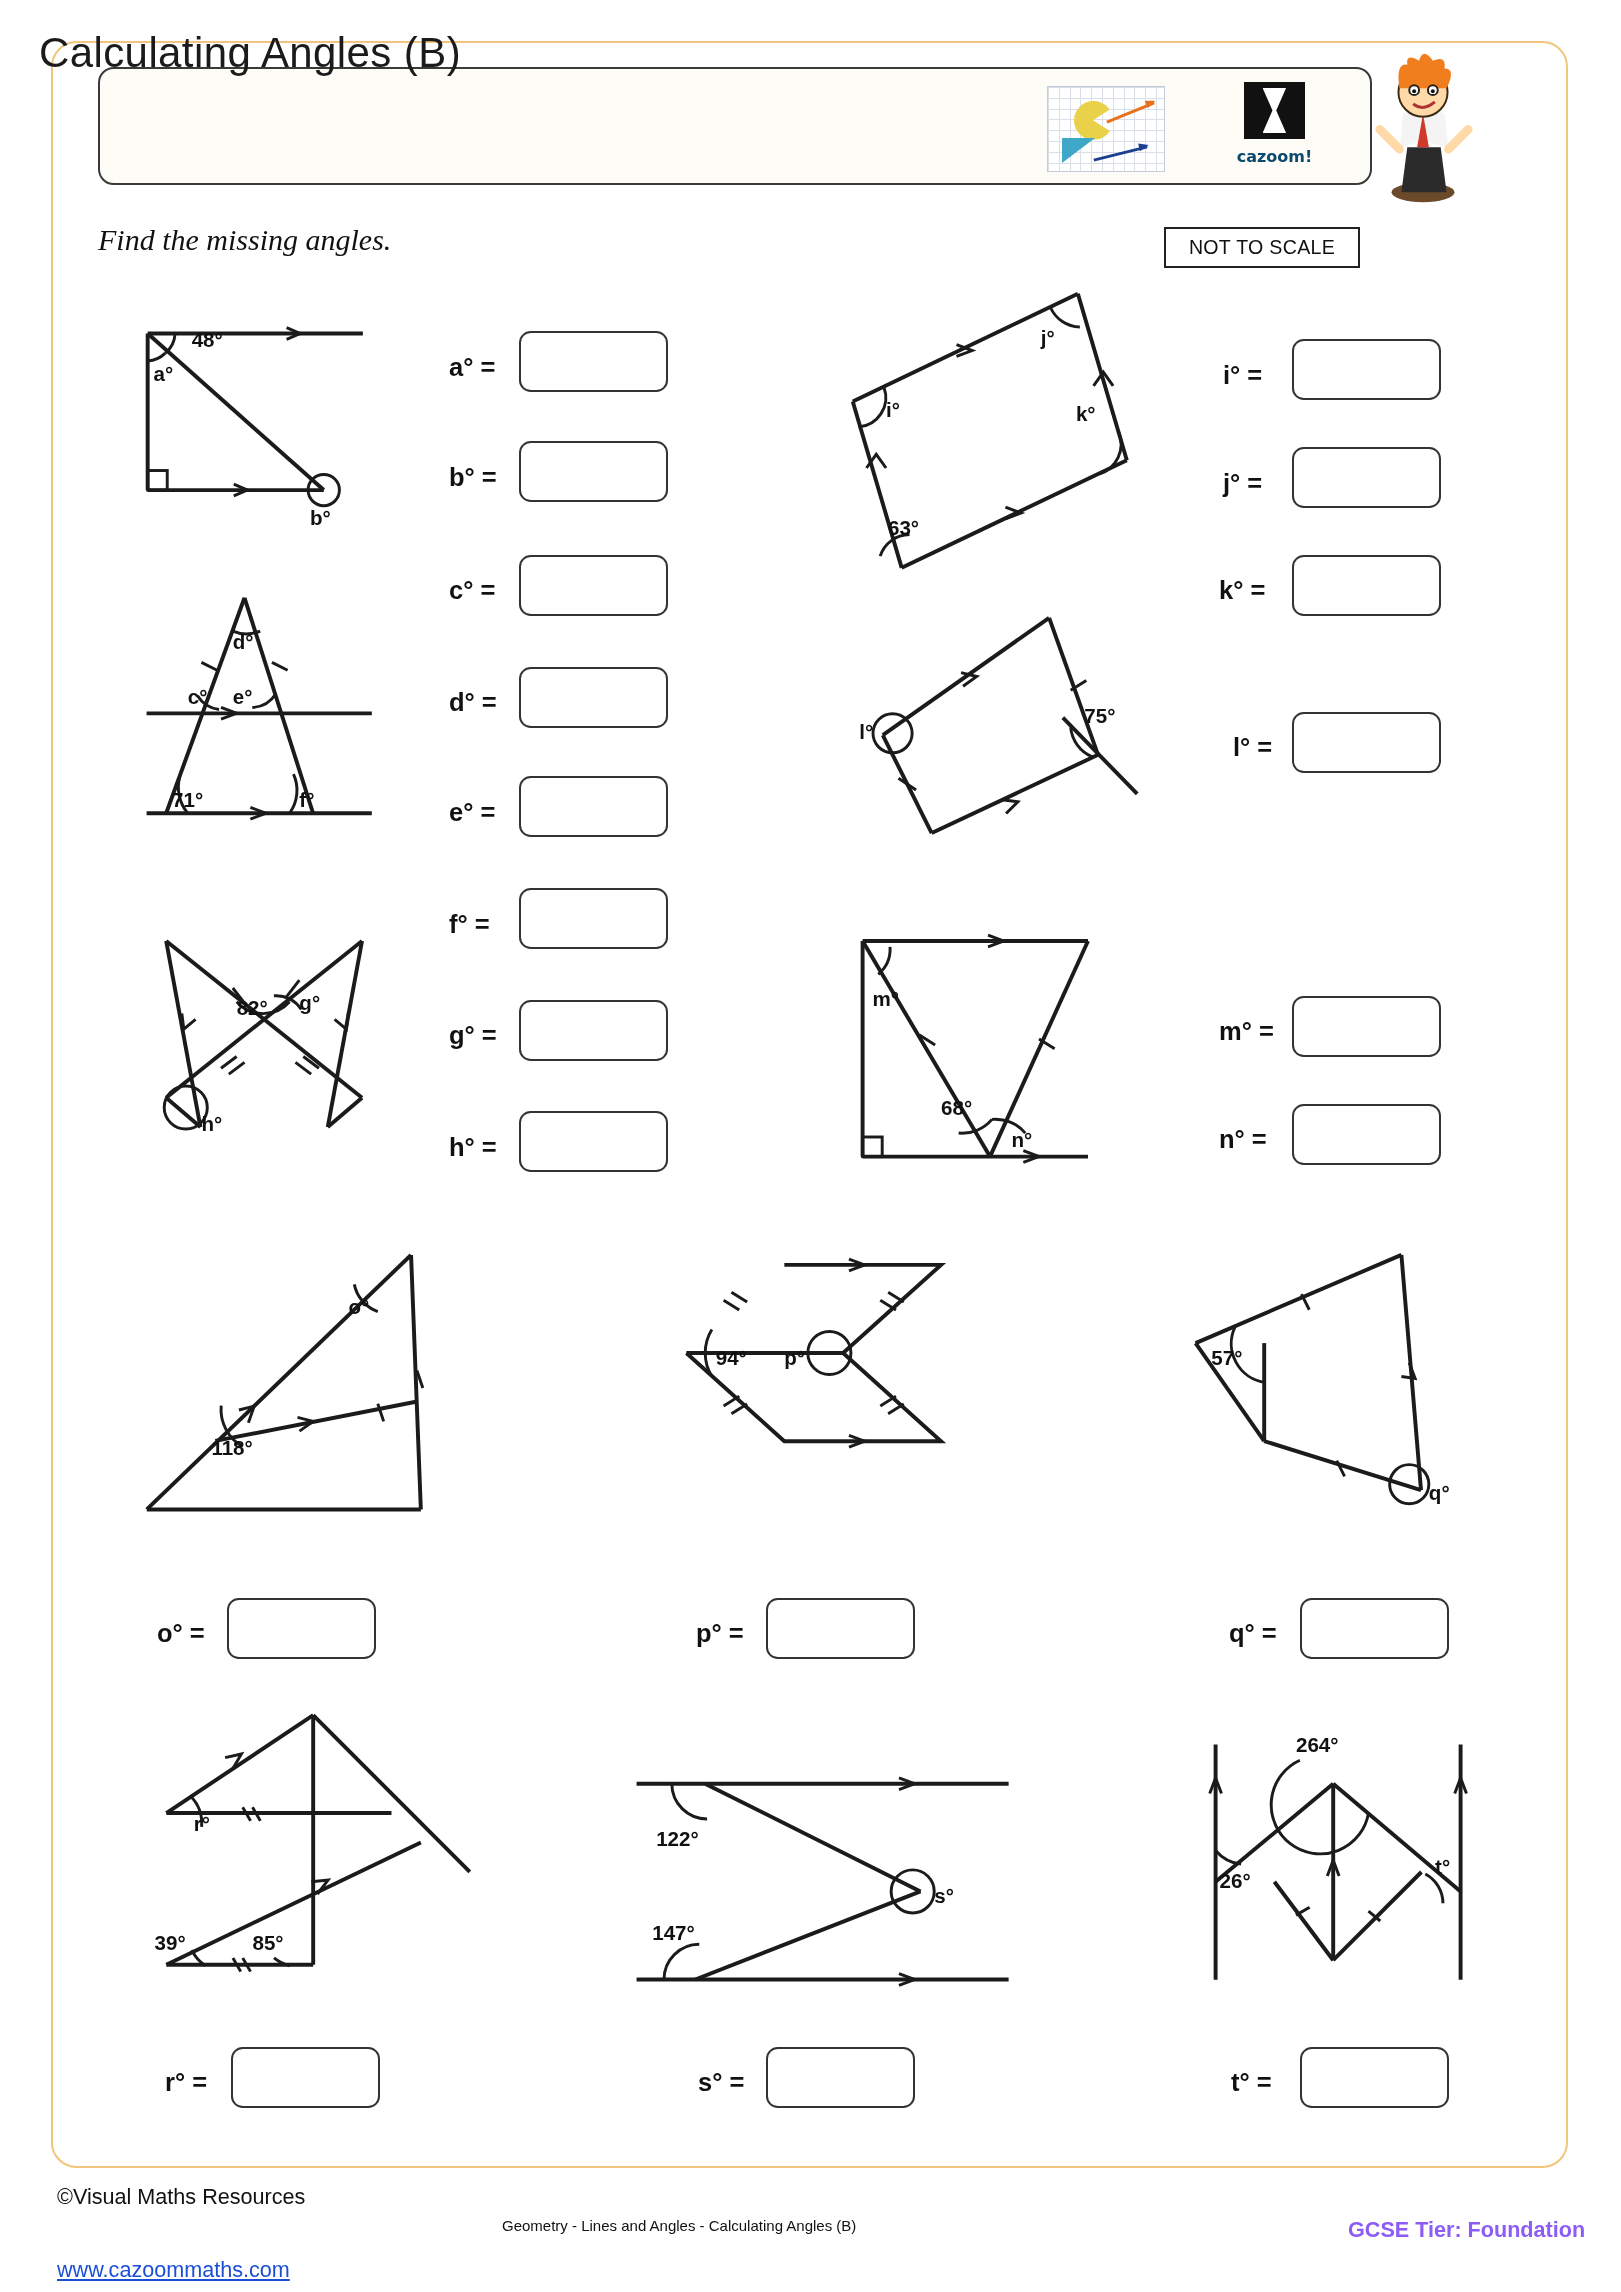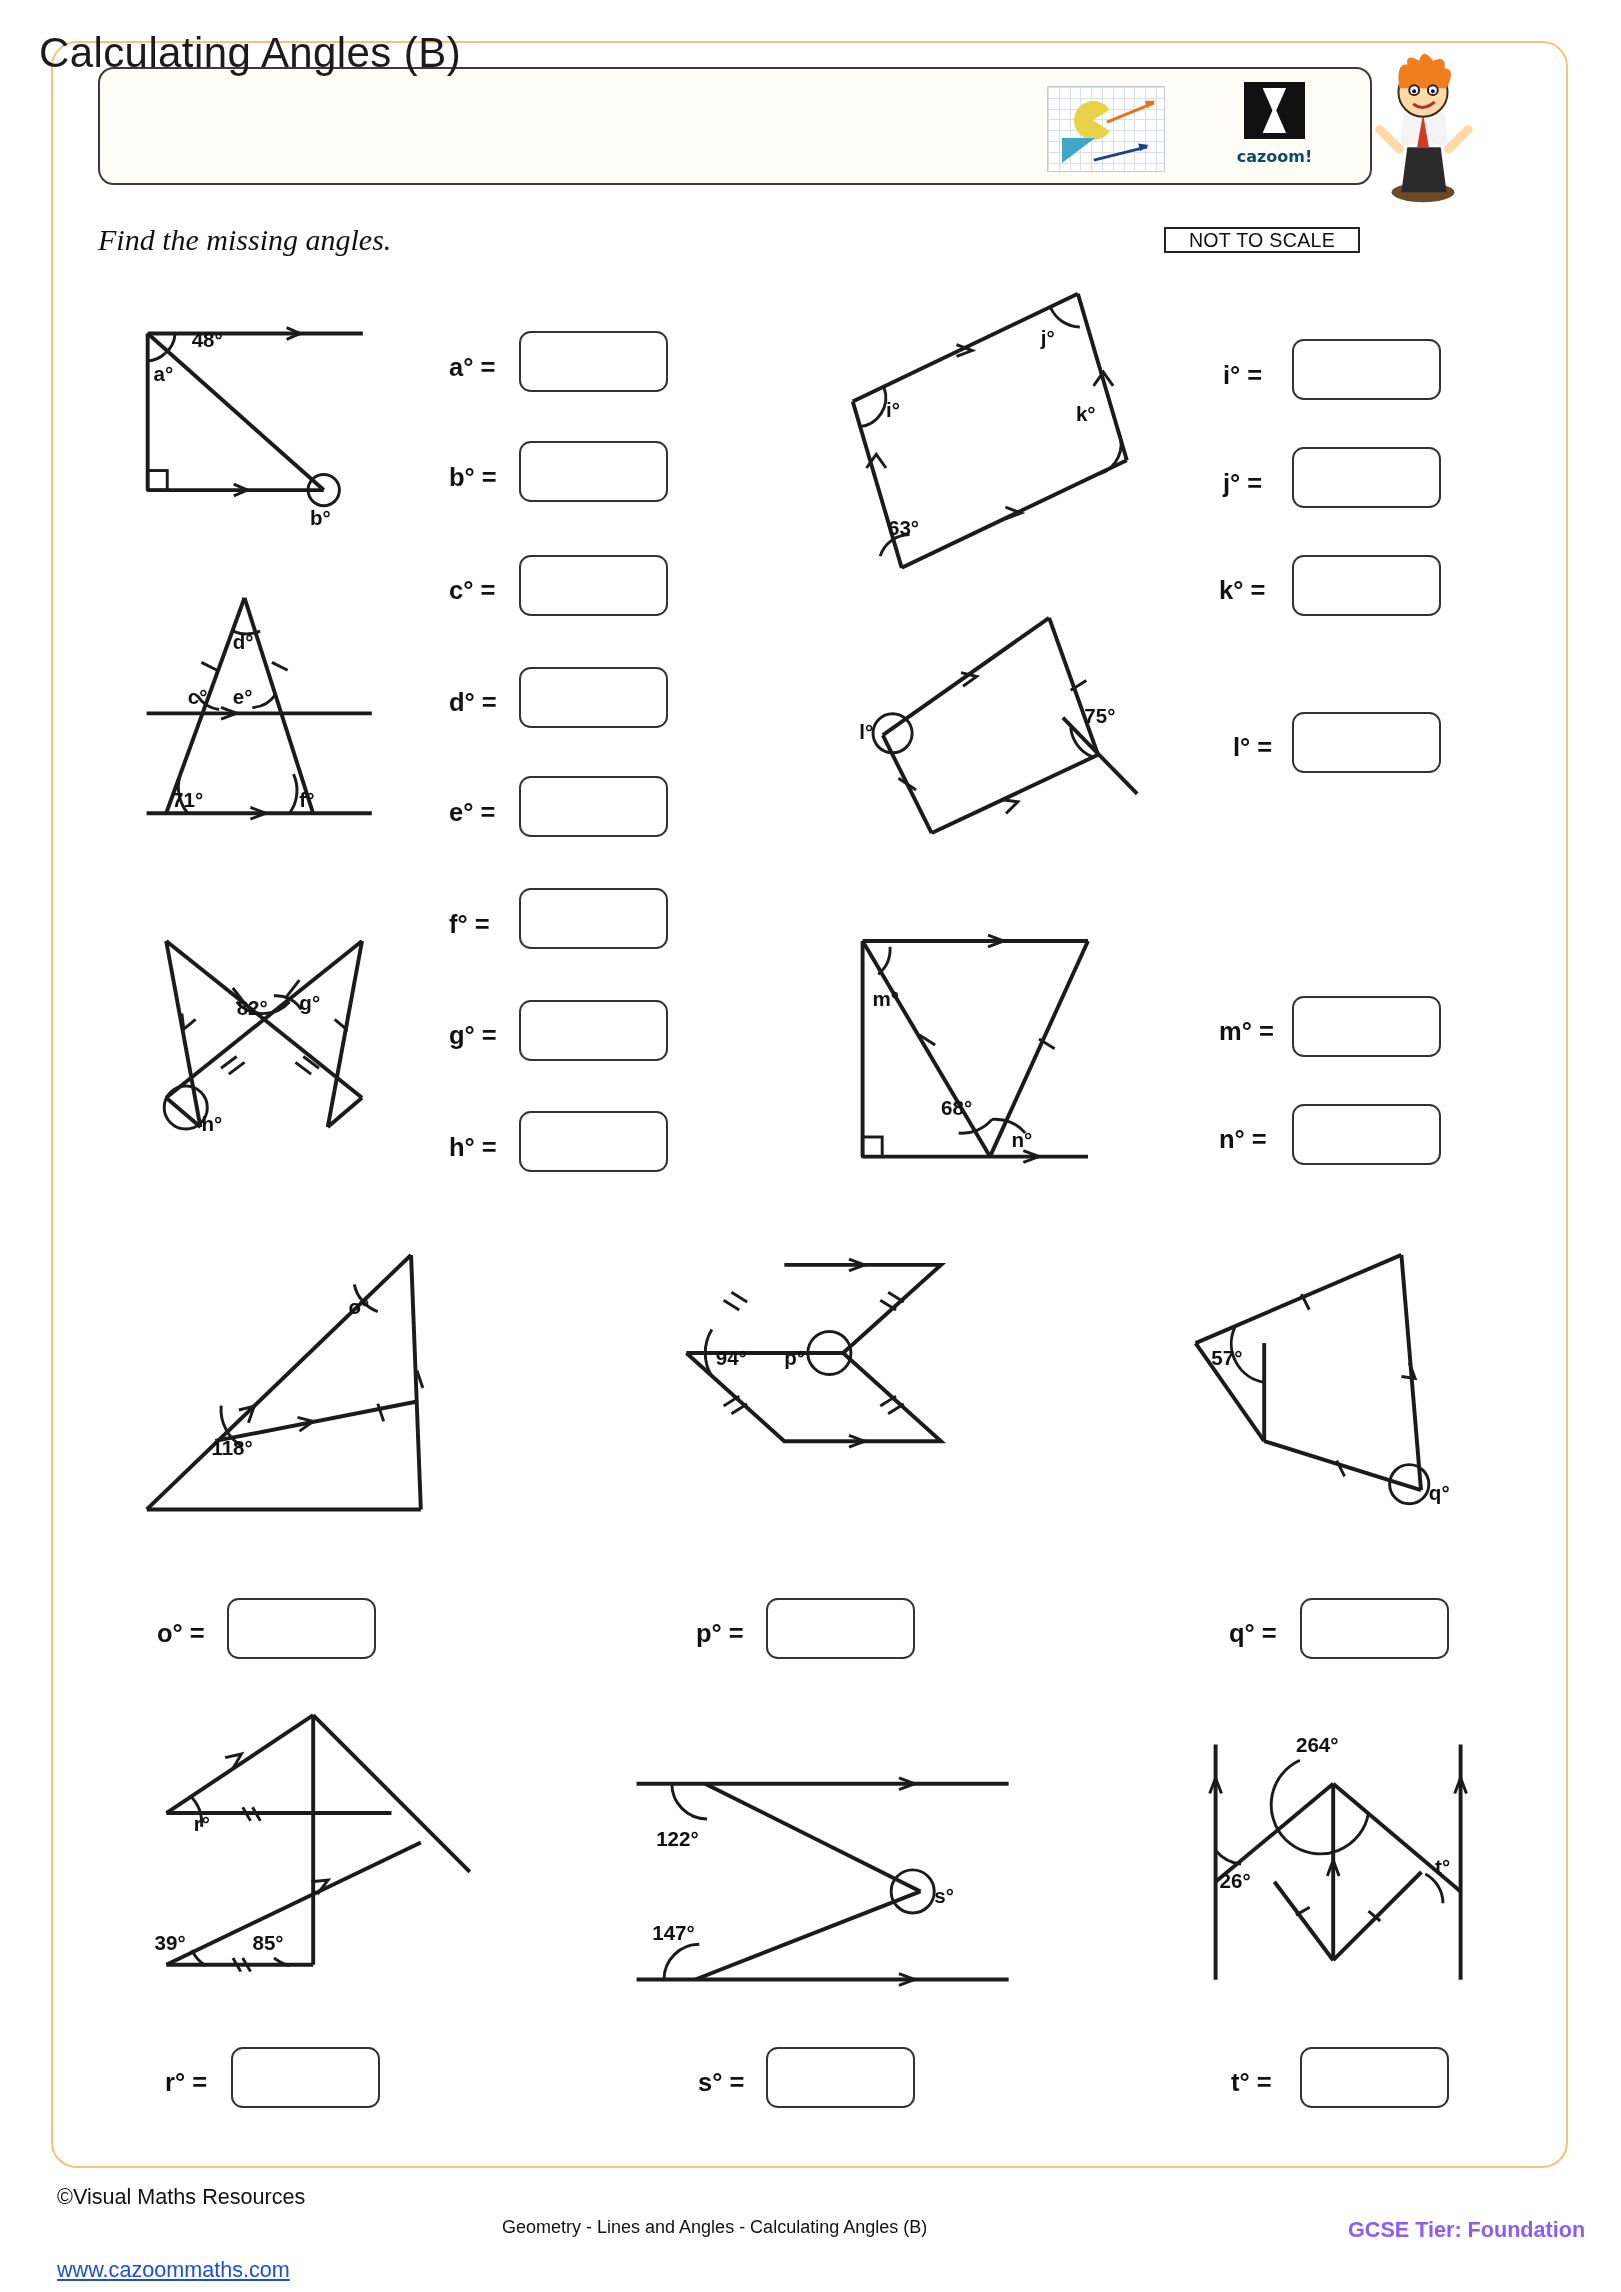--- a/index.html
+++ b/index.html
@@ -75,39 +75,39 @@
   .logo-cazoom .txt{font-size:16px;font-weight:bold;color:#0c4a6e;margin-top:8px;font-family:"DejaVu Sans",sans-serif;}
 
   .mascot{position:absolute;left:1362px;top:45px;width:123px;height:167px;}
 
   .instruction{
     position:absolute;left:98px;top:223px;
     font-family:"Liberation Serif",serif;
     font-style:italic;font-size:30px;color:#111;
   }
   .nts-box{
-    position:absolute;left:1164px;top:227px;width:196px;height:26px;
+    position:absolute;left:1164px;top:227px;width:196px;height:41px;
     border:2px solid #222;box-sizing:border-box;background:#fff;
     display:flex;align-items:center;justify-content:center;
     font-size:19.6px;color:#111;letter-spacing:0.3px;
   }
   .ansbox{
     position:absolute;
     border:2px solid #333;border-radius:11.8px;background:#fff;box-sizing:border-box;
     width:149px;height:61px;
   }
   .anslabel{
     position:absolute;font-size:25.5px;font-weight:bold;color:#111;
   }
   svg{position:absolute;left:0;top:0;overflow:visible;}
   .diagram{position:absolute;}
   .footer{position:absolute;left:0;top:2184px;width:1621px;}
   .f-left{position:absolute;left:57px;top:0;font-size:21.6px;color:#111;}
   .f-link{position:absolute;left:57px;top:33px;font-size:21.6px;color:#1a4fd6;text-decoration:underline;margin-top:40px;}
-  .f-mid{position:absolute;left:502px;top:33px;font-size:18px;color:#111;}
+  .f-mid{position:absolute;left:502px;top:33px;font-size:15px;color:#111;}
   .f-right{position:absolute;left:1348px;top:33px;font-size:21.6px;color:#8b5cf6;font-weight:bold;}
   .lbl{font-family:"Liberation Sans",sans-serif;font-size:21px;font-weight:bold;fill:#111;}
   .shape{fill:none;stroke:#1b1b1b;stroke-width:4;stroke-linejoin:miter;}
   .thin{fill:none;stroke:#1b1b1b;stroke-width:3;}
   .arc{fill:none;stroke:#1b1b1b;stroke-width:3;}
 </style>
 </head>
 <body>
 
 <div class="page-frame"></div>

